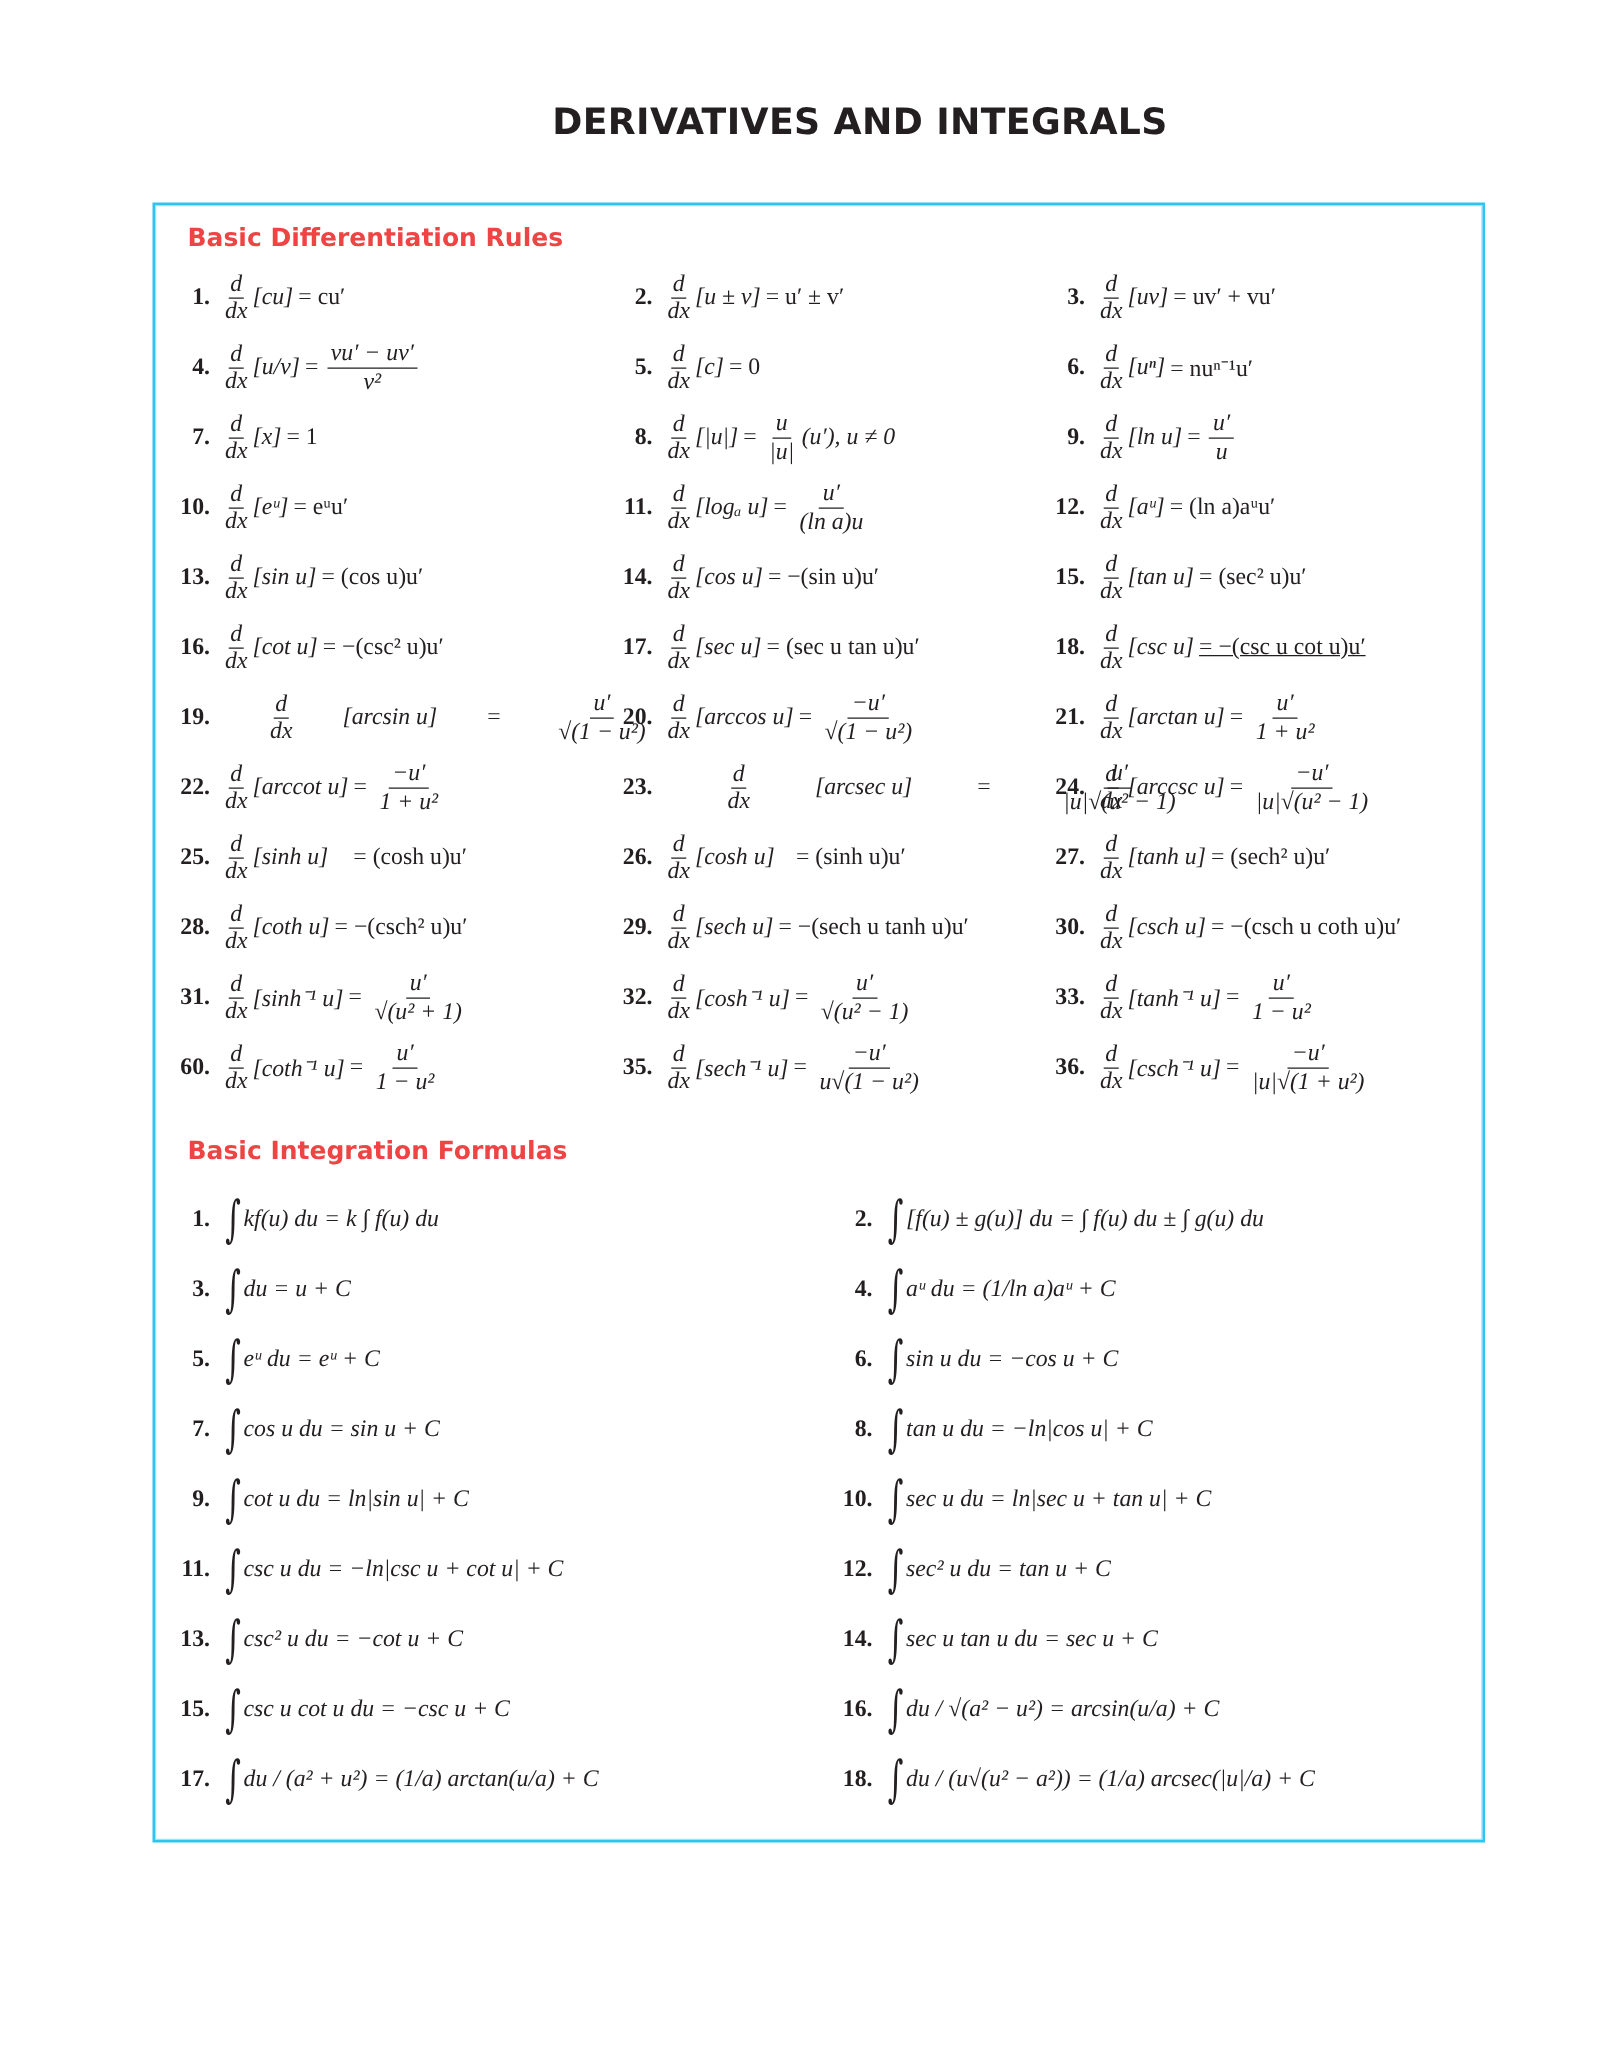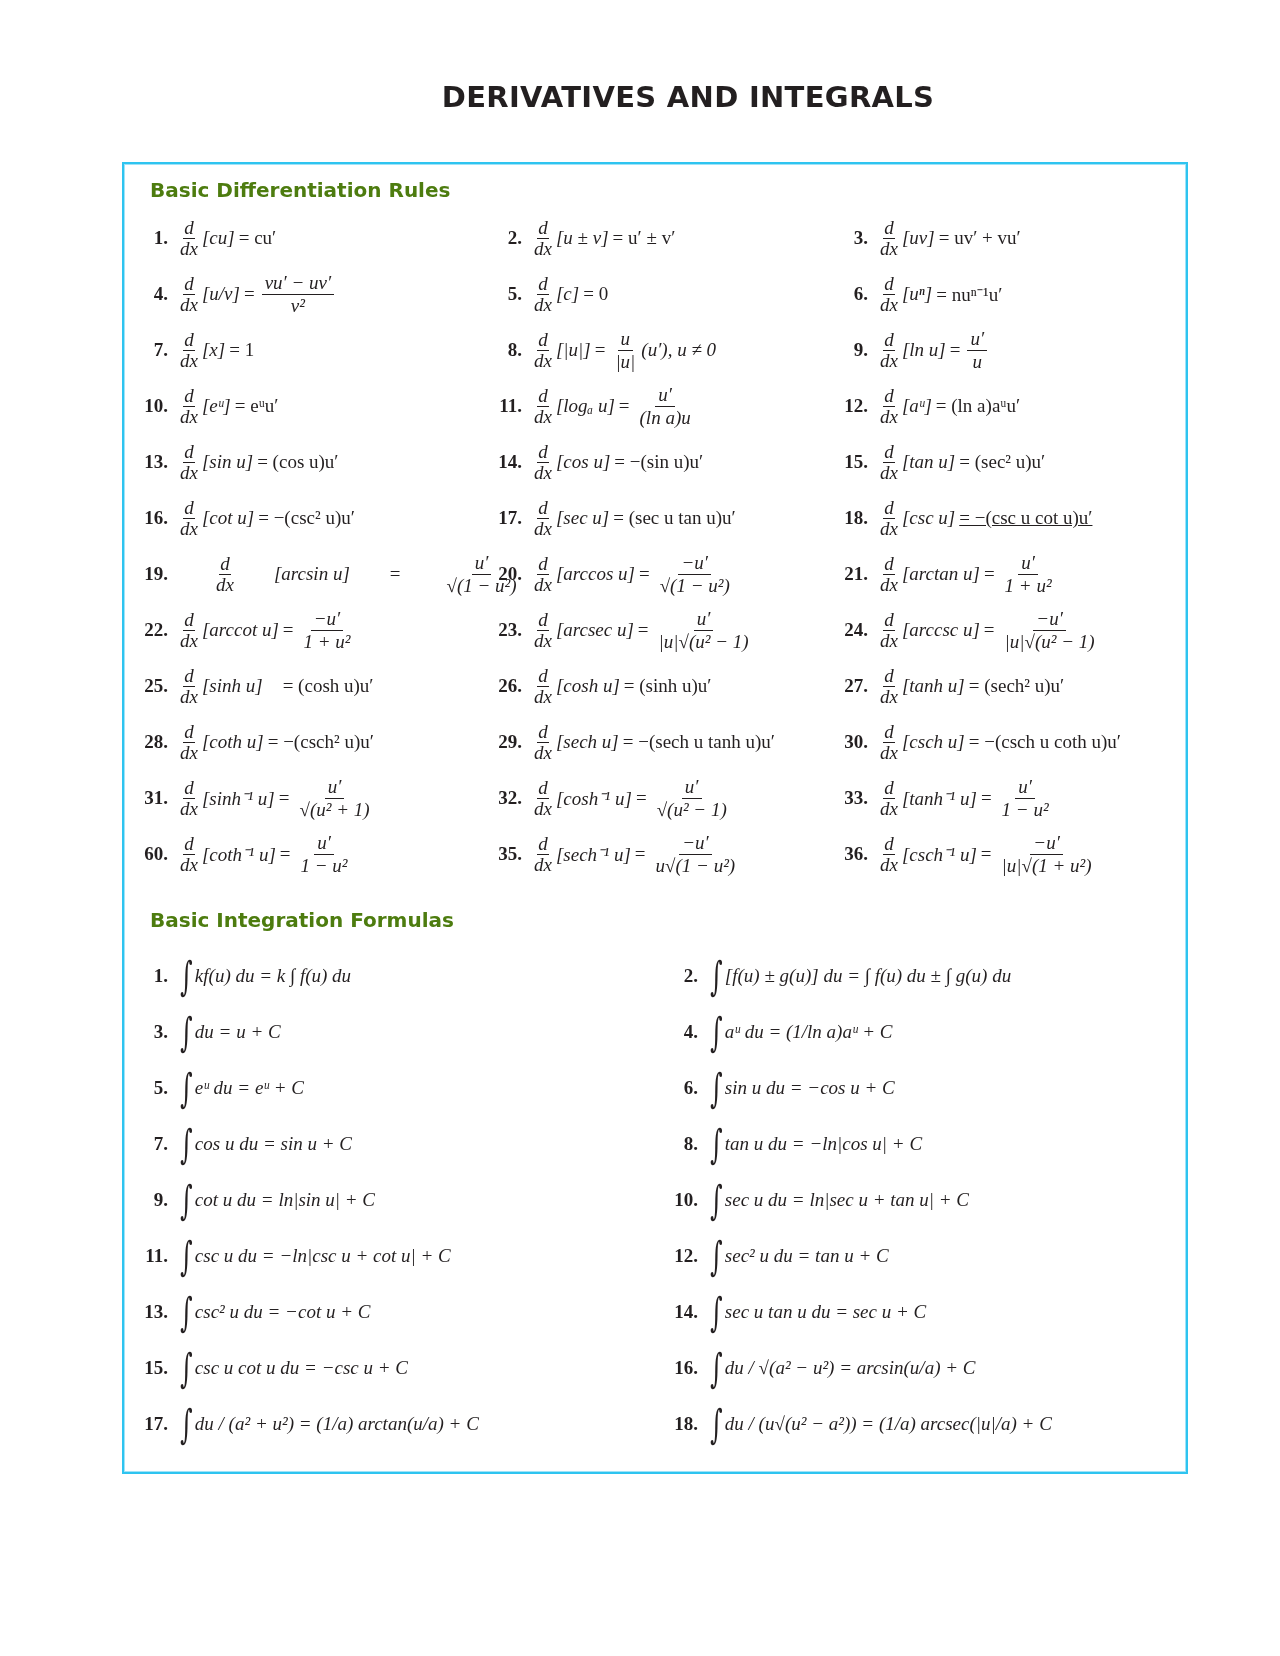--- a/index.html
+++ b/index.html
@@ -1,19 +1,19 @@
 <!DOCTYPE html>
 <html><head>
 <meta charset="utf-8">
 <style>
   html, body { margin:0; padding:0; background:#ffffff; }
   body { width:1280px; height:1656px; position:relative; overflow:hidden; font-family:"Liberation Serif", serif; color:#231f20; }
   .page-title { position:absolute; left:0; width:1280px; top:80px; text-align:center; font-family:"DejaVu Sans", sans-serif; font-weight:bold; font-size:29px; letter-spacing:0.3px; color:#231f20;margin-left:48px; }
   .box { position:absolute; left:122px; top:162px; width:1062px; height:1308px; border:2px solid #2ec4f0; box-shadow: 0 0 0 1px #9fe3f8 inset; }
-  .section-heading { position:absolute; font-family:"DejaVu Sans", sans-serif; font-weight:bold; font-size:20px; color:#4d7c0f; }
+  .section-heading { position:absolute; font-family:"DejaVu Sans", sans-serif; font-weight:bold; font-size:20px; color:#ef4444; }
   .formula { position:absolute; display:flex; align-items:center; font-size:19px; white-space:nowrap; height:52px; }
   .num { font-weight:bold; font-size:19px; display:inline-block; text-align:right; min-width:30px; margin-right:8px; }
   .it { font-style:italic; }
   .frac { display:inline-flex; flex-direction:column; align-items:center; vertical-align:middle; margin:0 3px; line-height:1.05; }
   .frac .top { padding:0 3px 1px; border-bottom:1.3px solid #231f20; font-style:italic; }
   .frac .bot { padding:1px 3px 0; font-style:italic; }
   .frac.d .top, .frac.d .bot { font-style:italic; padding:0 1px; }
   .integral { font-size:40px; font-family:"DejaVu Serif", serif; transform:scaleX(0.6); display:inline-block; margin-right:-2px; line-height:1; }
   .txt { display:inline-block; }
 </style>
@@ -251,21 +251,21 @@
         <span class="top">d</span>
         <span class="bot">dx</span>
       </span>
       <span class="txt it">[arccot u]</span>
       <span class="txt" style="margin: 0px 4px;">=</span>
       <span class="frac">
         <span class="top">−u′</span>
         <span class="bot">1 + u²</span>
       </span>
     </div>
-    <div class="formula" style="left: 492px; top: 604px;">
+    <div class="formula" style="left: 492px; top: 604px; gap: 48px;">
       <span class="num">23.</span>
       <span class="frac d">
         <span class="top">d</span>
         <span class="bot">dx</span>
       </span>
       <span class="txt it">[arcsec u]</span>
       <span class="txt" style="margin: 0px 4px;">=</span>
       <span class="frac">
         <span class="top">u′</span>
         <span class="bot">|u|√(u² − 1)</span>
@@ -293,21 +293,21 @@
       <span class="txt it">[sinh u]</span>
       <span class="txt" style="margin: 0px 20px;">= (cosh u)u′</span>
     </div>
     <div class="formula" style="left: 492px; top: 660px;">
       <span class="num">26.</span>
       <span class="frac d">
         <span class="top">d</span>
         <span class="bot">dx</span>
       </span>
       <span class="txt it">[cosh u]</span>
-      <span class="txt" style="margin: 0px 4px;">= (sinh u)u′</span>
+      <span class="txt" style="margin: 0px 17px;">= (sinh u)u′</span>
     </div>
     <div class="formula" style="left: 838px; top: 660px;">
       <span class="num">27.</span>
       <span class="frac d">
         <span class="top">d</span>
         <span class="bot">dx</span>
       </span>
       <span class="txt it">[tanh u]</span>
       <span class="txt" style="margin: 0px 4px;">= (sech² u)u′</span>
     </div>

